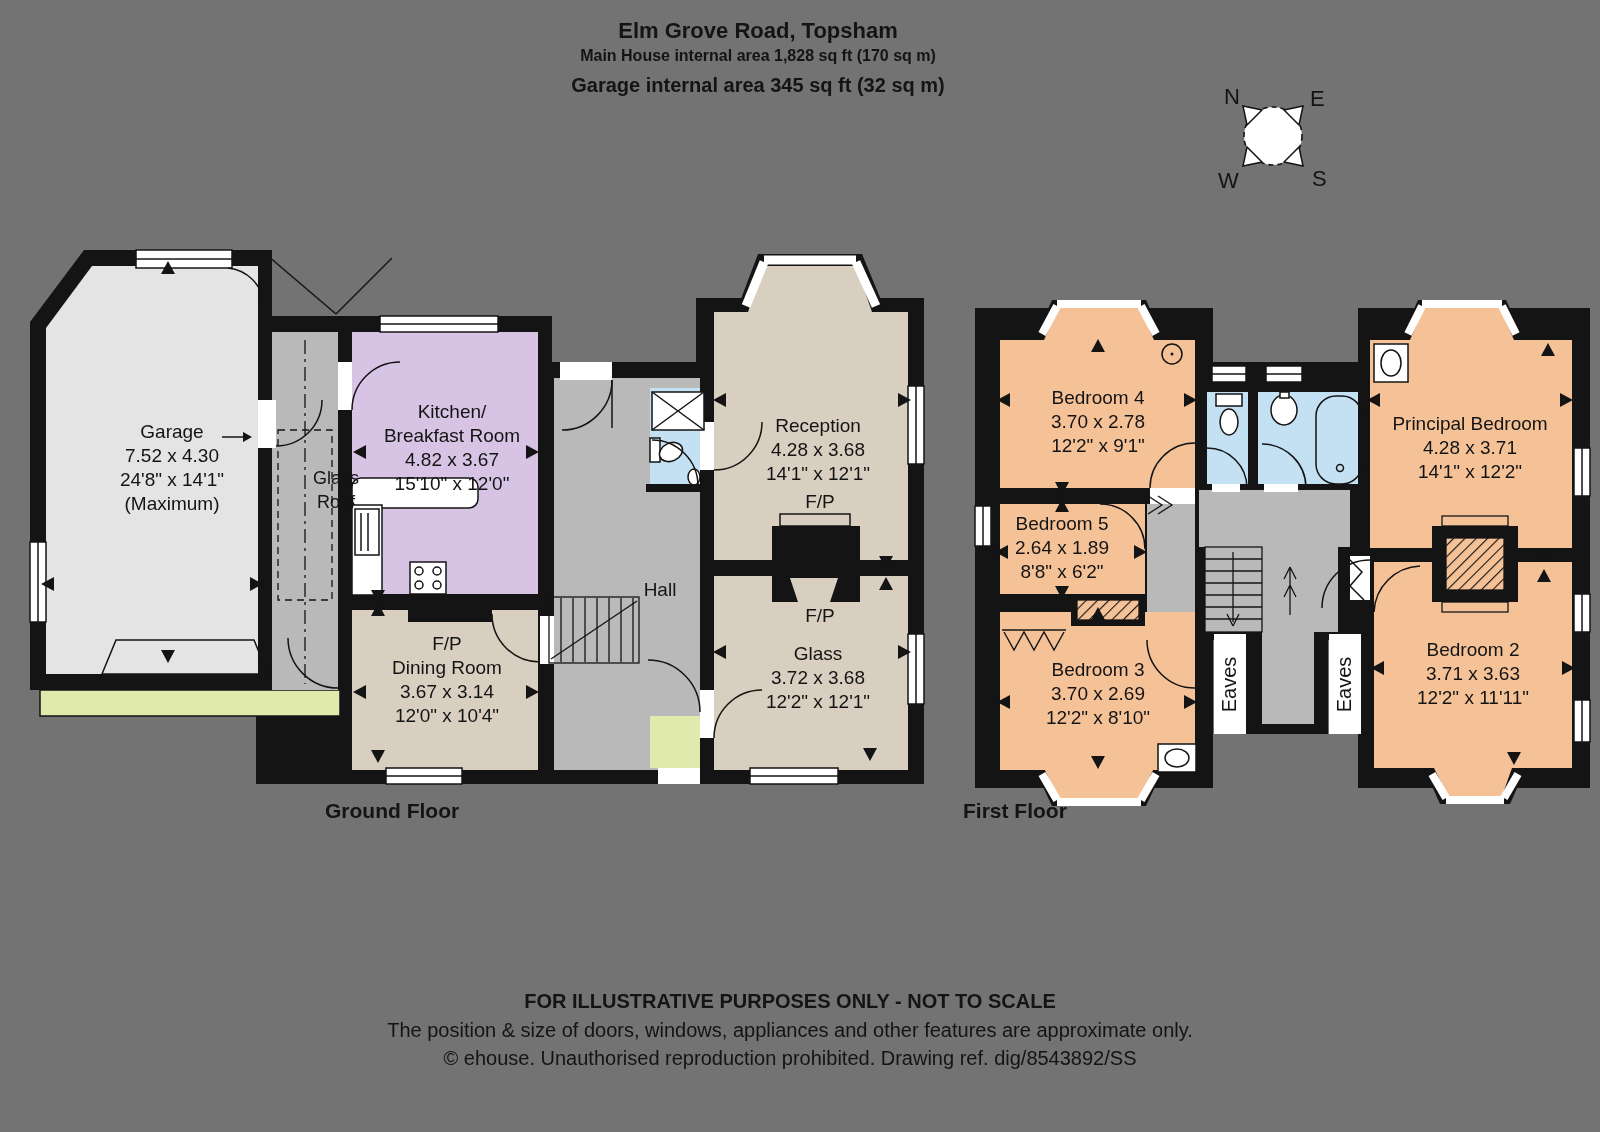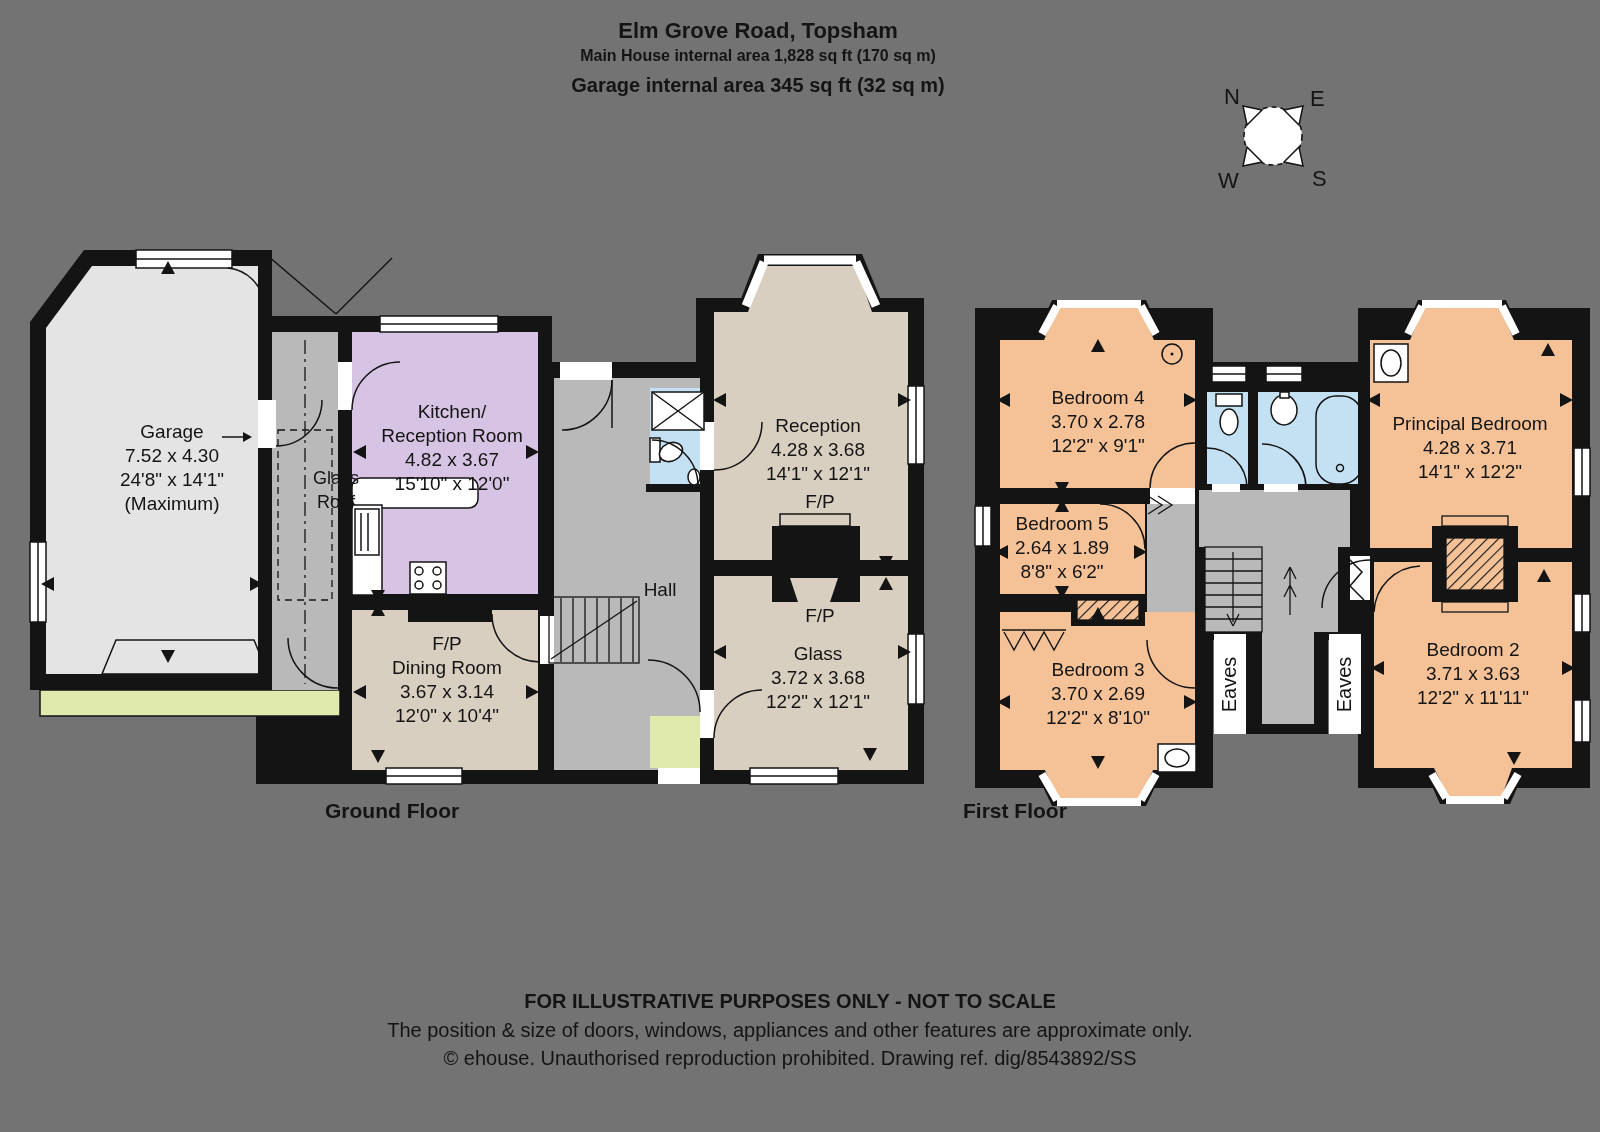--- a/index.html
+++ b/index.html
@@ -346,21 +346,21 @@
   <div>7.52 x 4.30</div>
   <div>24'8" x 14'1"</div>
   <div>(Maximum)</div>
 </div>
 <div class="lbl" style="left:299px;top:466px;font-size:18px;margin-left:37px;">
   <div>Glass</div>
   <div>Roof</div>
 </div>
 <div class="lbl" style="left:444px;top:400px;margin-left:8px;">
   <div>Kitchen/</div>
-  <div>Reception Room</div>
+  <div>Breakfast Room</div>
   <div>4.82 x 3.67</div>
   <div>15'10" x 12'0"</div>
 </div>
 <div class="lbl" style="left:447px;top:632px;">
   <div>F/P</div>
   <div>Dining Room</div>
   <div>3.67 x 3.14</div>
   <div>12'0" x 10'4"</div>
 </div>
 <div class="lbl" style="left:660px;top:578px;">

